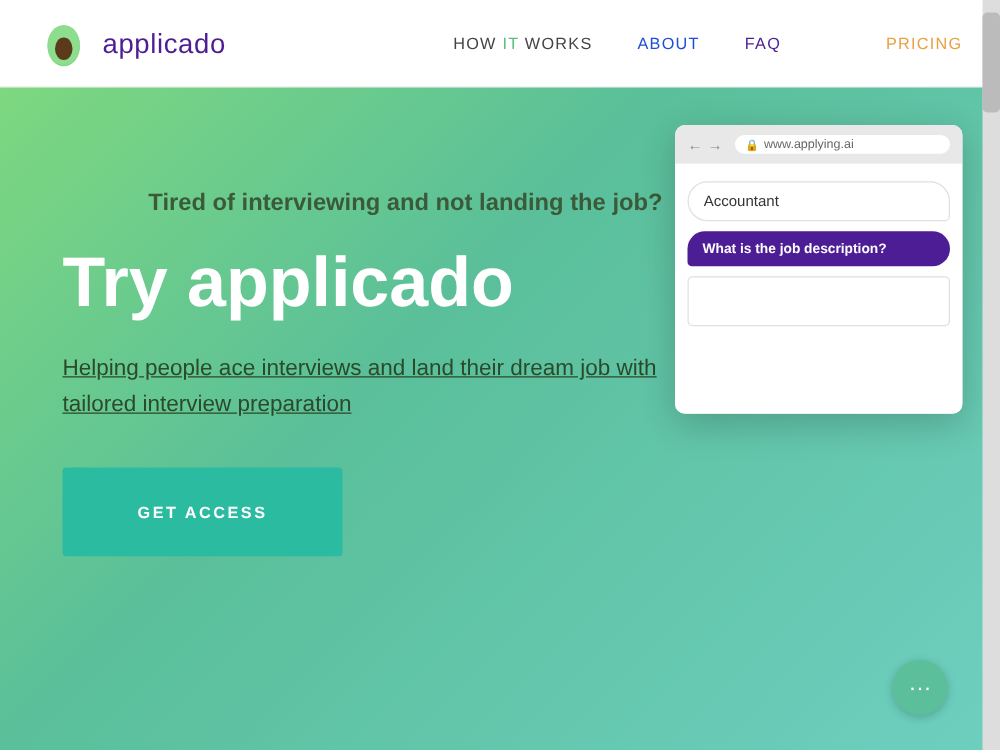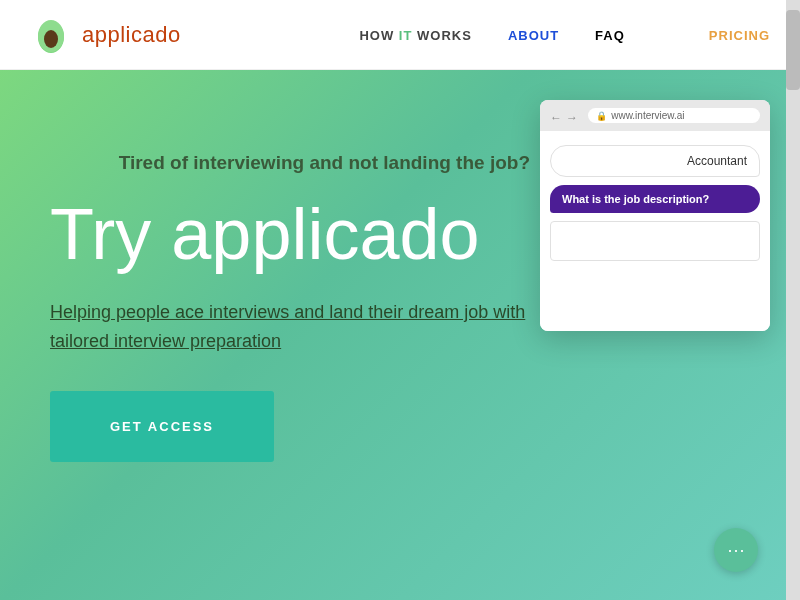--- a/index.html
+++ b/index.html
@@ -19,39 +19,39 @@
       align-items: center;
       gap: 10px;
       margin-right: auto;
     }
     .logo-icon {
       width: 42px;
       height: 42px;
     }
     .logo-text {
       font-size: 22px;
-      color: #c2410c;
+      color: #4c1d95;
       font-weight: 400;
       letter-spacing: 0.5px;
     }
     .nav-links {
       display: flex;
       gap: 36px;
       list-style: none;
     }
     .nav-links a {
       text-decoration: none;
       font-size: 13px;
-      font-weight: 700;
+      font-weight: 400;
       letter-spacing: 1px;
     }
     .nav-link-how { color: #444; }
     .nav-link-how span { color: #5abf7e; }
     .nav-link-about { color: #1d4ed8; }
-    .nav-link-faq { color: #000000; }
+    .nav-link-faq { color: #4c1d95; }
     .nav-link-pricing { color: #e8a040; margin-left: 48px; }
 
     
     .hero {
       width: 100%;
       height: 530px;
       background: linear-gradient(135deg, #7dd87f 0%, #5abf9a 40%, #6ecfc0 100%);
       position: relative;
       display: flex;
       align-items: flex-start;
@@ -63,22 +63,22 @@
     }
     .hero-subtitle {
       font-size: 19px;
       color: #3a5a3a;
       font-weight: 600;
       line-height: 1.4;
       margin-bottom: 18px;
       text-align: right;
     }
     .hero-title {
-      font-size: 72px;
-      font-weight: 400;
+      font-size: 56px;
+      font-weight: 700;
       color: #fff;
       line-height: 1.1;
       margin-bottom: 24px;
     }
     .hero-description {
       font-size: 18px;
       color: #2a4a2a;
       line-height: 1.6;
       margin-bottom: 36px;
       text-decoration: underline;
@@ -149,21 +149,20 @@
       font-weight: 600;
     }
     .chat-bubble-white {
       background: #fff;
       color: #333;
       font-size: 12px;
       padding: 8px 12px;
       border-radius: 16px 16px 4px 16px;
       border: 1px solid #e0e0e0;
       font-weight: 500;
-      text-align: right;
     }
     .chat-bubble-green2 {
       background: #4c1d95;
       color: #fff;
       font-size: 11px;
       padding: 8px 12px;
       border-radius: 16px 16px 16px 4px;
       font-weight: 600;
     }
     .chat-bubble-empty {
@@ -247,21 +246,21 @@
   </div>
 
   <div class="browser-mockup">
     <div class="browser-bar">
       <div class="browser-nav-arrows">
         <span>←</span>
         <span>→</span>
       </div>
       <div class="browser-url">
         <span style="font-size:9px">🔒</span>
-        <span>www.interview.ai</span>
+        <span>www.applying.ai</span>
       </div>
     </div>
     <div class="browser-content">
       <div class="chat-bubble-white">Accountant</div>
       <div class="chat-bubble-green2">What is the job description?</div>
       <div class="chat-bubble-empty"></div>
     </div>
   </div>
 
   <div class="float-chat">

